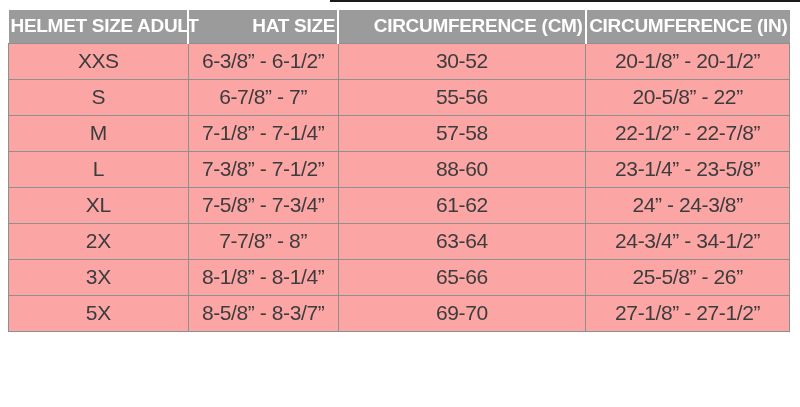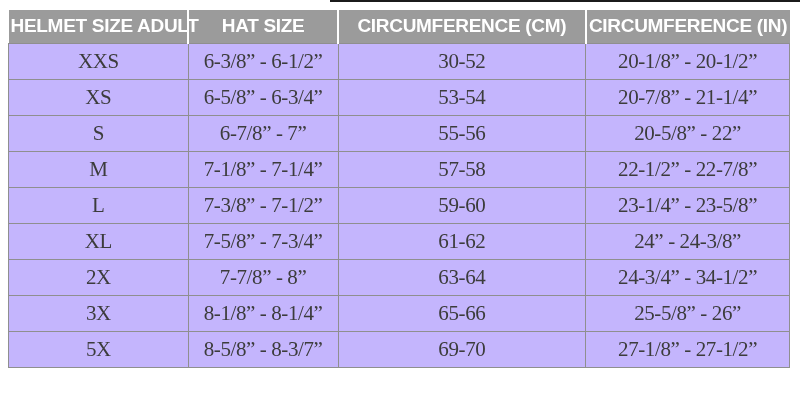--- a/index.html
+++ b/index.html
@@ -37,41 +37,40 @@
   table.size-chart col.c2{width:19.2%;}
   table.size-chart col.c3{width:31.7%;}
   table.size-chart col.c4{width:26.1%;}
   table.size-chart th{
     background:var(--header-bg);
     color:var(--header-text);
     font-weight:bold;
     font-size:19px;
     letter-spacing:-0.3px;
     height:33px;
-    text-align:center;
+    text-align:right;
     vertical-align:middle;
     border-left:2px solid var(--header-divider);
     border-right:2px solid var(--header-divider);
     padding:0 2px;
     white-space:nowrap;
   }
   table.size-chart th:first-child{border-left:none;}
   table.size-chart th:last-child{border-right:none;margin-left:19px;}
   table.size-chart td{
     color:var(--cell-text);
     font-size:21px;
     letter-spacing:-0.4px;
     height:36px;
     text-align:center;
     vertical-align:middle;
     border:1px solid var(--border);
-    background:#c4b5fd;
+    background:#fca5a5;
     padding:0 2px;
     white-space:nowrap;
-    font-family:Liberation Serif, serif;
   }
 </style>
 </head>
 <body>
 
 <div class="top-rule"></div>
 
 <table class="size-chart">
   <colgroup>
     <col class="c1">
@@ -88,41 +87,35 @@
       </tr>
   </thead>
   <tbody>
       <tr>
         <td>XXS</td>
         <td>6-3/8” - 6-1/2”</td>
         <td>30-52</td>
         <td>20-1/8” - 20-1/2”</td>
       </tr>
       <tr>
-        <td>XS</td>
-        <td>6-5/8” - 6-3/4”</td>
-        <td>53-54</td>
-        <td>20-7/8” - 21-1/4”</td>
-      </tr>
-      <tr>
         <td>S</td>
         <td>6-7/8” - 7”</td>
         <td>55-56</td>
         <td>20-5/8” - 22”</td>
       </tr>
       <tr>
         <td>M</td>
         <td>7-1/8” - 7-1/4”</td>
         <td>57-58</td>
         <td>22-1/2” - 22-7/8”</td>
       </tr>
       <tr>
         <td>L</td>
         <td>7-3/8” - 7-1/2”</td>
-        <td>59-60</td>
+        <td>88-60</td>
         <td>23-1/4” - 23-5/8”</td>
       </tr>
       <tr>
         <td>XL</td>
         <td>7-5/8” - 7-3/4”</td>
         <td>61-62</td>
         <td>24” - 24-3/8”</td>
       </tr>
       <tr>
         <td>2X</td>

